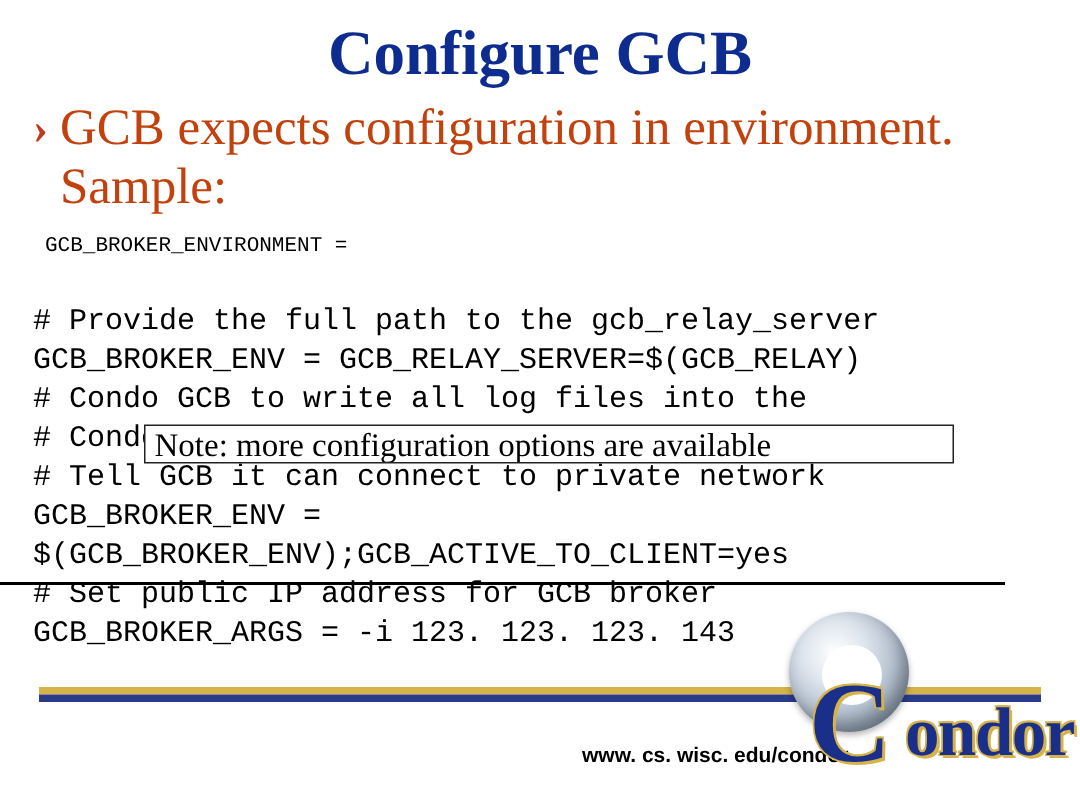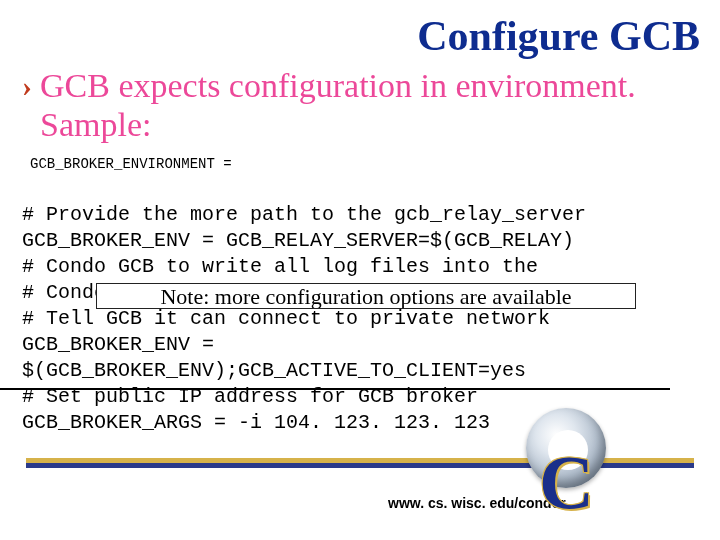--- a/index.html
+++ b/index.html
@@ -13,40 +13,40 @@
     width: 720px;
     height: 540px;
     position: relative;
     padding: 12px 20px 0 20px;
   }
   .title {
     font-family: 'Comic Sans MS', 'Chalkboard', cursive;
     font-size: 42px;
     font-weight: bold;
     color: #0e2c8f;
-    text-align: right;
+    text-align: center;
     margin-bottom: 6px;
   }
   .bullet-row {
     display: flex;
     align-items: flex-start;
     gap: 8px;
   }
   .chevron {
     color: #c03a1d;
     font-size: 30px;
     font-weight: bold;
     line-height: 40px;
     margin-left: 2px;
     flex: 0 0 auto;
   }
   .bullet-text {
     font-family: Georgia, 'Times New Roman', serif;
     font-size: 34px;
-    color: #ec4899;
+    color: #c2410c;
     line-height: 1.15;
   }
   .mono-line {
     font-family: 'Courier New', monospace;
     font-size: 14px;
     color: #000;
     margin-top: 12px;
     margin-left: 10px;
   }
   .code-block {
@@ -74,21 +74,20 @@
     width: 540px;
     height: 26px;
     background: #fff;
     border: 1px solid #222;
     font-family: 'Times New Roman', serif;
     font-size: 22px;
     color: #000;
     padding: 0 6px;
     overflow: hidden;
     line-height: 26px;
-    text-align: center;
   }
   .hr-bar {
     position: absolute;
     left: 26px;
     top: 458px;
     width: 668px;
     height: 10px;
   }
   .hr-bar .gold {
     position: absolute;
@@ -160,41 +159,42 @@
   <div class="title">Configure GCB</div>
 
   <div class="bullet-row">
     <div class="chevron">›</div>
     <div class="bullet-text">GCB expects configuration in environment. Sample:</div>
   </div>
 
   <div class="mono-line">GCB_BROKER_ENVIRONMENT =</div>
 
   <div class="code-block">
-<span># Provide the more path to the gcb_relay_server</span>
+<span># Provide the full path to the gcb_relay_server</span>
 <span>GCB_BROKER_ENV = GCB_RELAY_SERVER=$(GCB_RELAY)</span>
 <span># Condo GCB to write all log files into the</span>
 <span># Condo</span>
 <span># Tell GCB it can connect to private network</span>
 <span>GCB_BROKER_ENV =</span>
 <span>$(GCB_BROKER_ENV);GCB_ACTIVE_TO_CLIENT=yes</span>
 <span># Set public IP address for GCB broker</span>
-<span>GCB_BROKER_ARGS = -i 104. 123. 123. 123</span>
+<span>GCB_BROKER_ARGS = -i 123. 123. 123. 143</span>
   </div>
 
   <div class="note-box">Note: more configuration options are available</div>
 
   <div class="strike-line strike-top"></div>
 
   <div class="hr-bar">
     <div class="gold"></div>
     <div class="blue"></div>
   </div>
 
   <div class="footer-url">www. cs. wisc. edu/condor</div>
 
   <div class="logo">
     <div class="ring-outer"></div>
     <div class="ring-hole"></div>
     <div class="big-c">C</div>
+    <div class="condor-text">ondor</div>
   </div>
 
 </div>
 
 </body></html>

